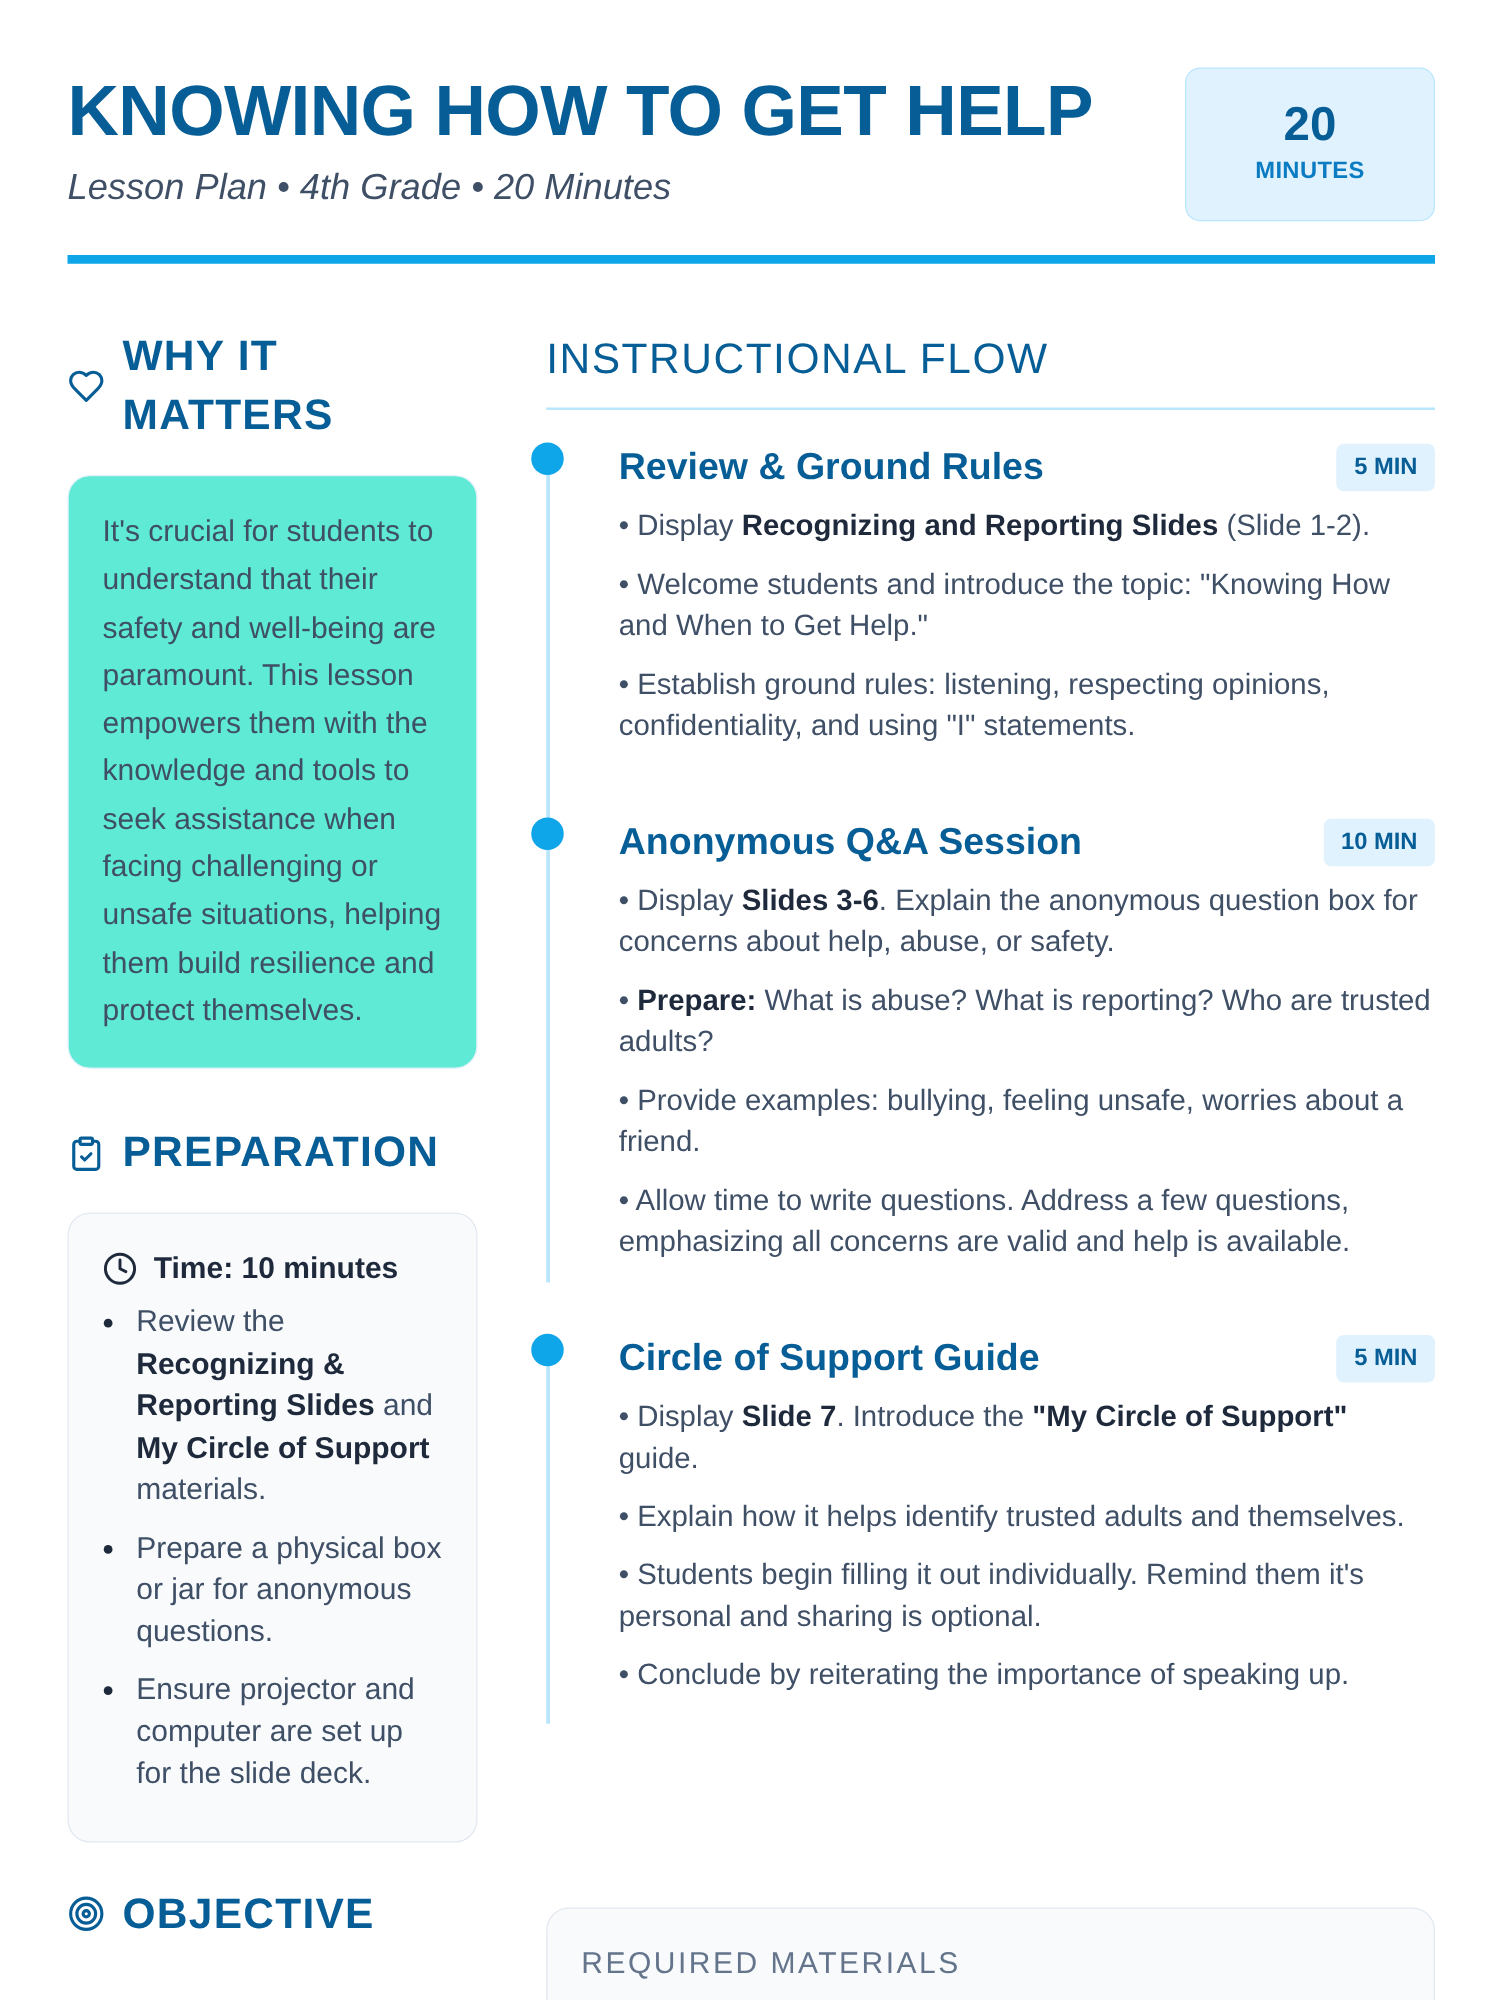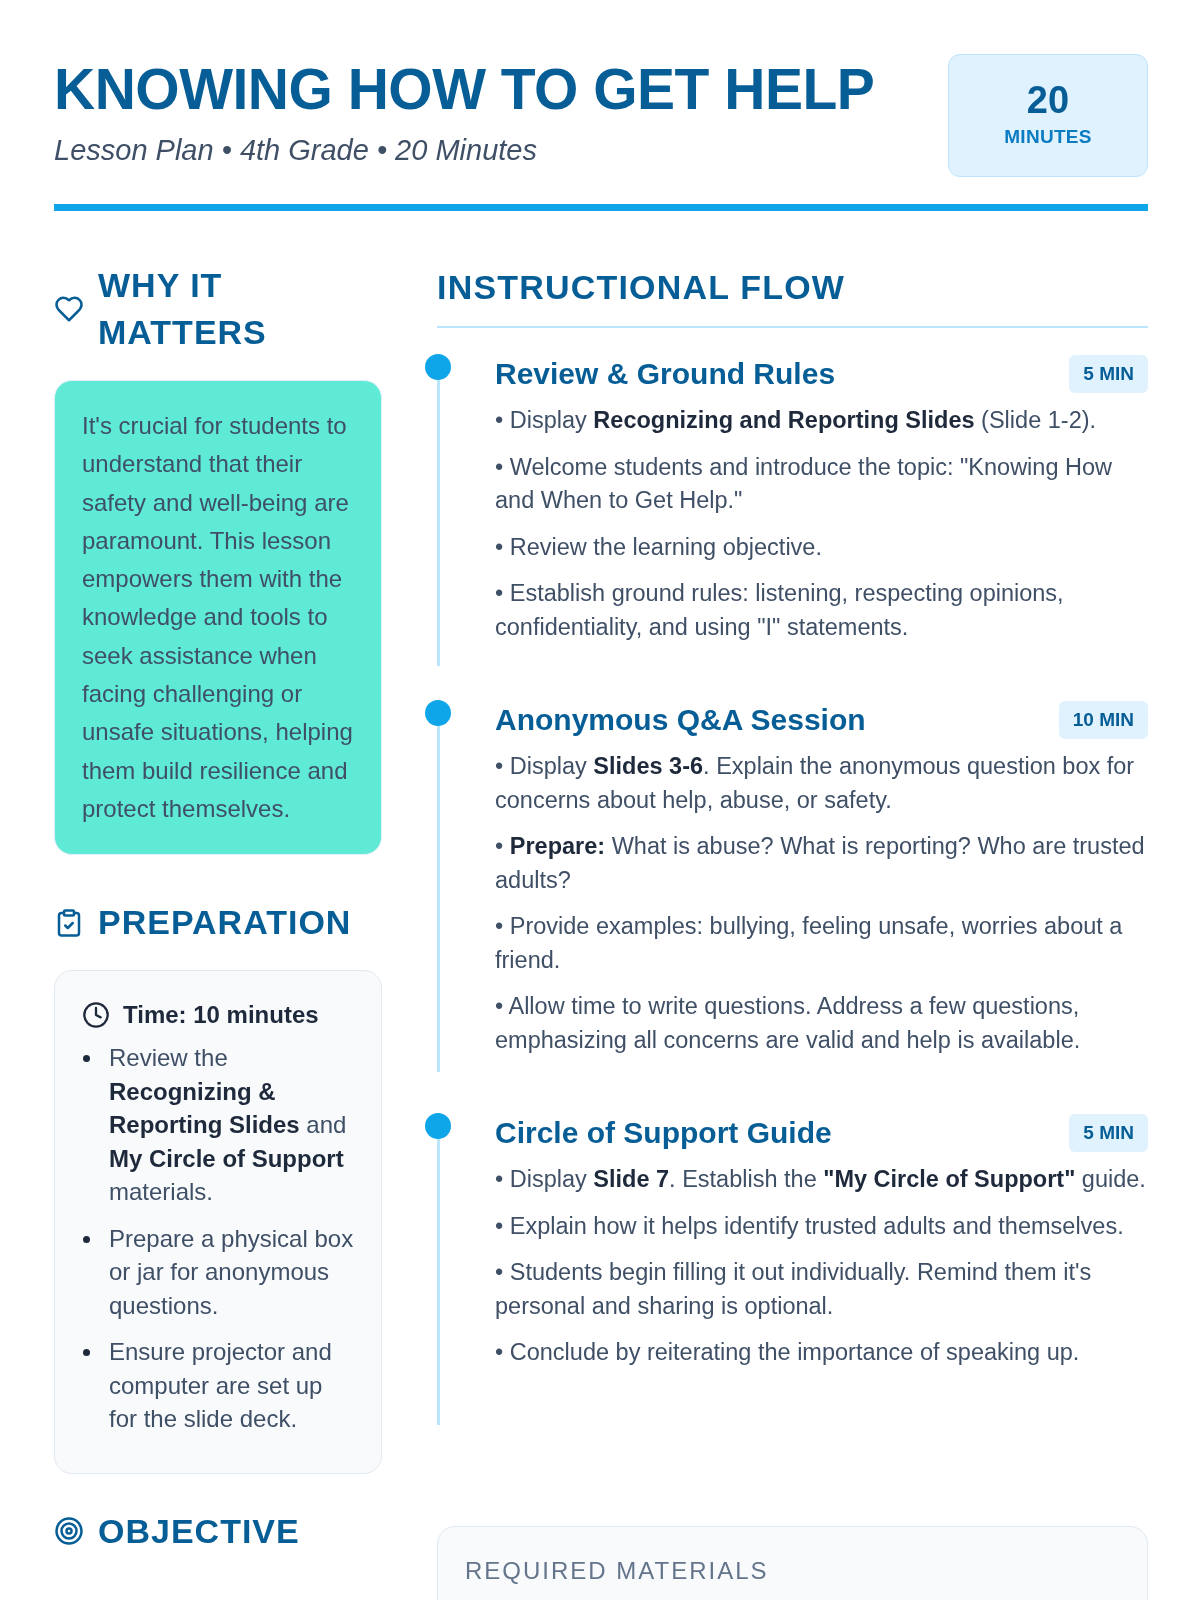--- a/index.html
+++ b/index.html
@@ -28,21 +28,21 @@
     .prep-time .clock { width: 28px; height: 28px; margin-right: 13px; display: flex; }
     .prep-list { list-style: none; margin-top: 8px; }
     .prep-list li { position: relative; padding-left: 27px; font-size: 24px; line-height: 33.5px; color: #3f4f66; margin-bottom: 13px; }
     .prep-list li::before { content: ""; position: absolute; left: 1px; top: 14px; width: 7px; height: 7px; border-radius: 50%; background: #1e293b; }
     .prep-list b { color: #1e293b; font-weight: 700; }
 
     .obj-head { margin-top: 34px; }
 
     
     .right-col { position: absolute; left: 437px; top: 262px; width: 711px; }
-    .flow-title { font-size: 34px; font-weight: 700; color: #075e96; letter-spacing: 1.2px; line-height: 50px; }
+    .flow-title { font-size: 34px; font-weight: 400; color: #075e96; letter-spacing: 1.2px; line-height: 50px; }
     .flow-rule { margin-top: 14px; height: 2px; background: #bae6fd; }
 
     .timeline { position: relative; margin-top: 26px; }
     .step { position: relative; padding-left: 58px; }
     .step-line { position: absolute; left: 0; top: 12px; width: 3px; background: #bae6fd; }
     .step-dot { position: absolute; left: -12px; top: 0; width: 26px; height: 26px; border-radius: 50%; background: #0ea5e9; }
     .step-head { display: flex; justify-content: space-between; align-items: center; height: 40px; margin-top: 0; }
     .step-title { font-size: 30px; font-weight: 700; color: #075e96; line-height: 40px; }
     .step-badge { background: #e0f2fe; color: #075e96; font-size: 19px; font-weight: 700; padding: 9px 14px; border-radius: 6px; line-height: 20px; }
     .step-items { margin-top: 10px; }
@@ -124,21 +124,20 @@
       <div class="step" style="margin-top: 0px;">
         <div class="step-line" style="height: 300px;"></div>
         <div class="step-dot"></div>
         <div class="step-head">
           <h3 class="step-title">Review &amp; Ground Rules</h3>
           <span class="step-badge">5 MIN</span>
         </div>
         <div class="step-items">
           <p class="step-item"><span>• Display </span><b>Recognizing and Reporting Slides</b><span> (Slide 1-2).</span></p>
           <p class="step-item"><span>• Welcome students and introduce the topic: "Knowing How and When to Get Help."</span></p>
-          <p class="step-item"><span>• Review the learning objective.</span></p>
           <p class="step-item"><span>• Establish ground rules: listening, respecting opinions, confidentiality, and using "I" statements.</span></p>
         </div>
       </div>
       <div class="step" style="margin-top: 56px;">
         <div class="step-line" style="height: 360px;"></div>
         <div class="step-dot"></div>
         <div class="step-head">
           <h3 class="step-title">Anonymous Q&amp;A Session</h3>
           <span class="step-badge">10 MIN</span>
         </div>
@@ -150,21 +149,21 @@
         </div>
       </div>
       <div class="step" style="margin-top: 56px;">
         <div class="step-line" style="height: 300px;"></div>
         <div class="step-dot"></div>
         <div class="step-head">
           <h3 class="step-title">Circle of Support Guide</h3>
           <span class="step-badge">5 MIN</span>
         </div>
         <div class="step-items">
-          <p class="step-item"><span>• Display </span><b>Slide 7</b><span>. Establish the </span><b>"My Circle of Support"</b><span> guide.</span></p>
+          <p class="step-item"><span>• Display </span><b>Slide 7</b><span>. Introduce the </span><b>"My Circle of Support"</b><span> guide.</span></p>
           <p class="step-item"><span>• Explain how it helps identify trusted adults and themselves.</span></p>
           <p class="step-item"><span>• Students begin filling it out individually. Remind them it's personal and sharing is optional.</span></p>
           <p class="step-item"><span>• Conclude by reiterating the importance of speaking up.</span></p>
         </div>
       </div>
     </div>
 </div>
 
 <div class="materials">
   <div class="materials-title">REQUIRED MATERIALS</div>

